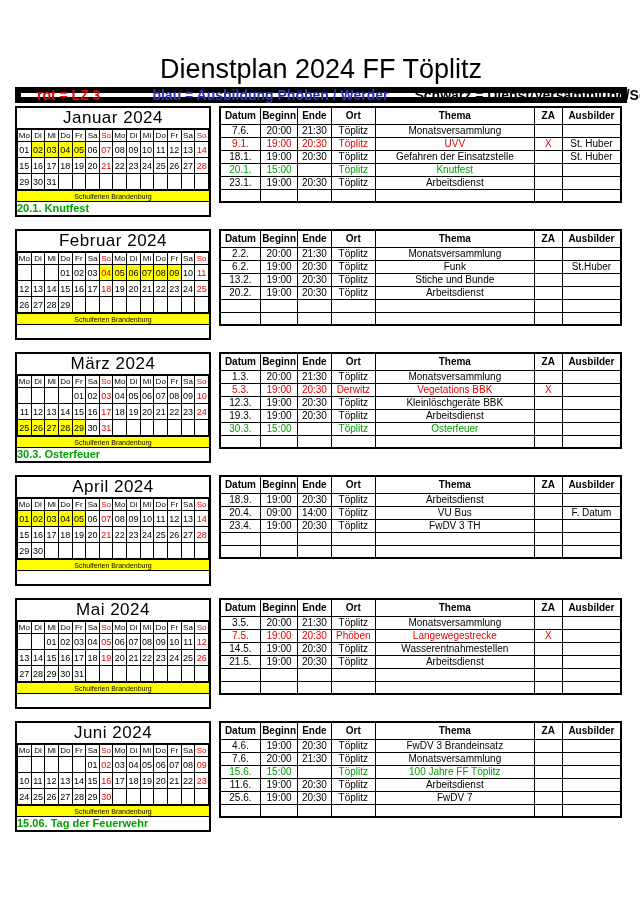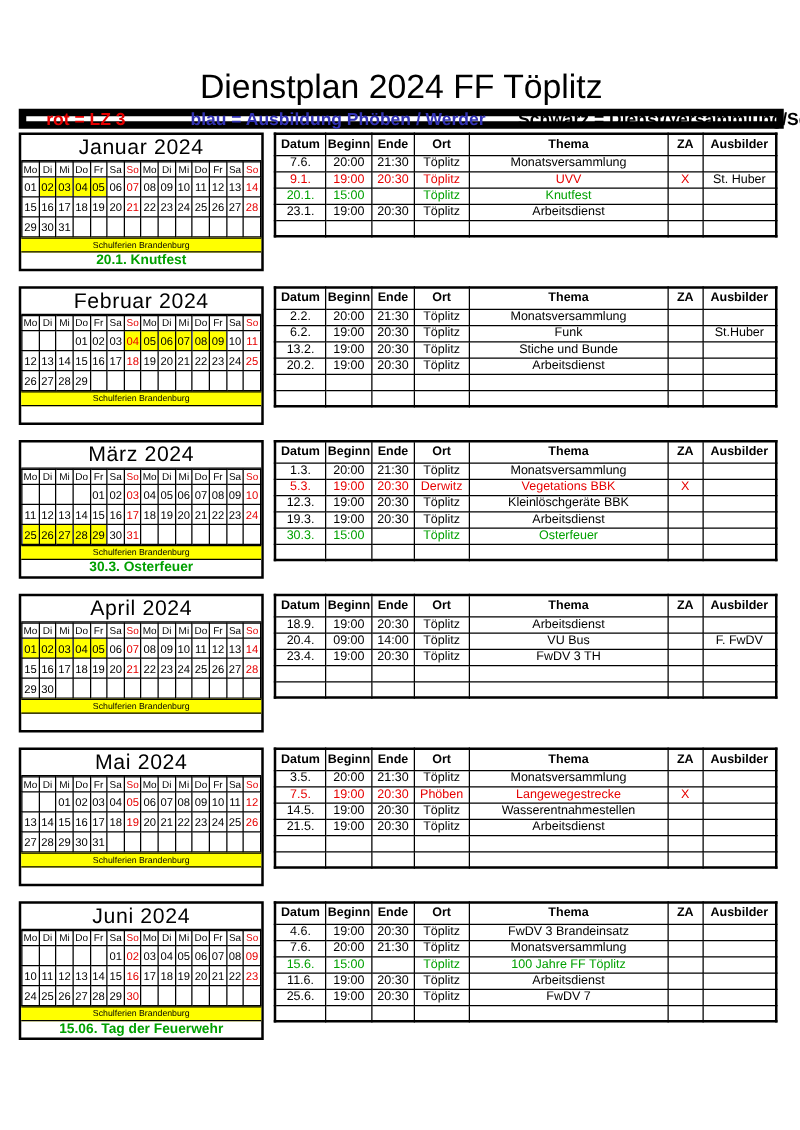--- a/index.html
+++ b/index.html
@@ -27,21 +27,21 @@
   table.cal-grid { border-collapse:collapse; width:100%; table-layout:fixed; }
   table.cal-grid td { border:1px solid #000; text-align:center; overflow:hidden; }
   tr.wdr td { height:12px; font-size:8px; }
   td.day { height:16px; font-size:9px; }
   td.yl { background:#ffff00; }
   td.rd { color:#e60000; }
   .ferien {
     background:#ffff00; border-top:1px solid #000; border-bottom:1px solid #000;
     text-align:center; font-size:7px; height:12px; line-height:11px;
   }
-  .event { text-align:center; font-size:11px; font-weight:bold; color:#00a000; height:13px; line-height:13px; }
+  .event { text-align:left; font-size:11px; font-weight:bold; color:#00a000; height:13px; line-height:13px; }
   
   table.duty { border-collapse:collapse; table-layout:fixed; width:403px; border:2px solid #000; background:#fff; }
   table.duty th, table.duty td {
     border:1px solid #000; text-align:center; padding:0 1px;
     overflow:hidden; white-space:nowrap; font-size:10px;
   }
   table.duty th { height:17px; font-weight:bold; }
   table.duty td { height:13px; font-weight:400; }
   td.c-red { color:#e60000; }
   td.c-green { color:#00a000; font-weight:bold; }
@@ -164,20 +164,29 @@
             <tr>
               <td class="c-red">9.1.</td>
               <td class="c-red">19:00</td>
               <td class="c-red">20:30</td>
               <td class="c-red">Töplitz</td>
               <td class="c-red">UVV</td>
               <td class="c-red">X</td>
               <td>St. Huber</td>
             </tr>
             <tr>
+              <td>18.1.</td>
+              <td>19:00</td>
+              <td>20:30</td>
+              <td>Töplitz</td>
+              <td>Gefahren der Einsatzstelle</td>
+              <td></td>
+              <td>St. Huber</td>
+            </tr>
+            <tr>
               <td class="c-green">20.1.</td>
               <td class="c-green">15:00</td>
               <td class="c-green"></td>
               <td class="c-green">Töplitz</td>
               <td class="c-green">Knutfest</td>
               <td class="c-green"></td>
               <td class="c-green"></td>
             </tr>
             <tr>
               <td>23.1.</td>
@@ -605,21 +614,21 @@
               <td></td>
               <td></td>
             </tr>
             <tr>
               <td>20.4.</td>
               <td>09:00</td>
               <td>14:00</td>
               <td>Töplitz</td>
               <td>VU Bus</td>
               <td></td>
-              <td>F. FwDV</td>
+              <td>F. Datum</td>
             </tr>
             <tr>
               <td>23.4.</td>
               <td>19:00</td>
               <td>20:30</td>
               <td>Töplitz</td>
               <td>FwDV 3 TH</td>
               <td></td>
               <td></td>
             </tr>

